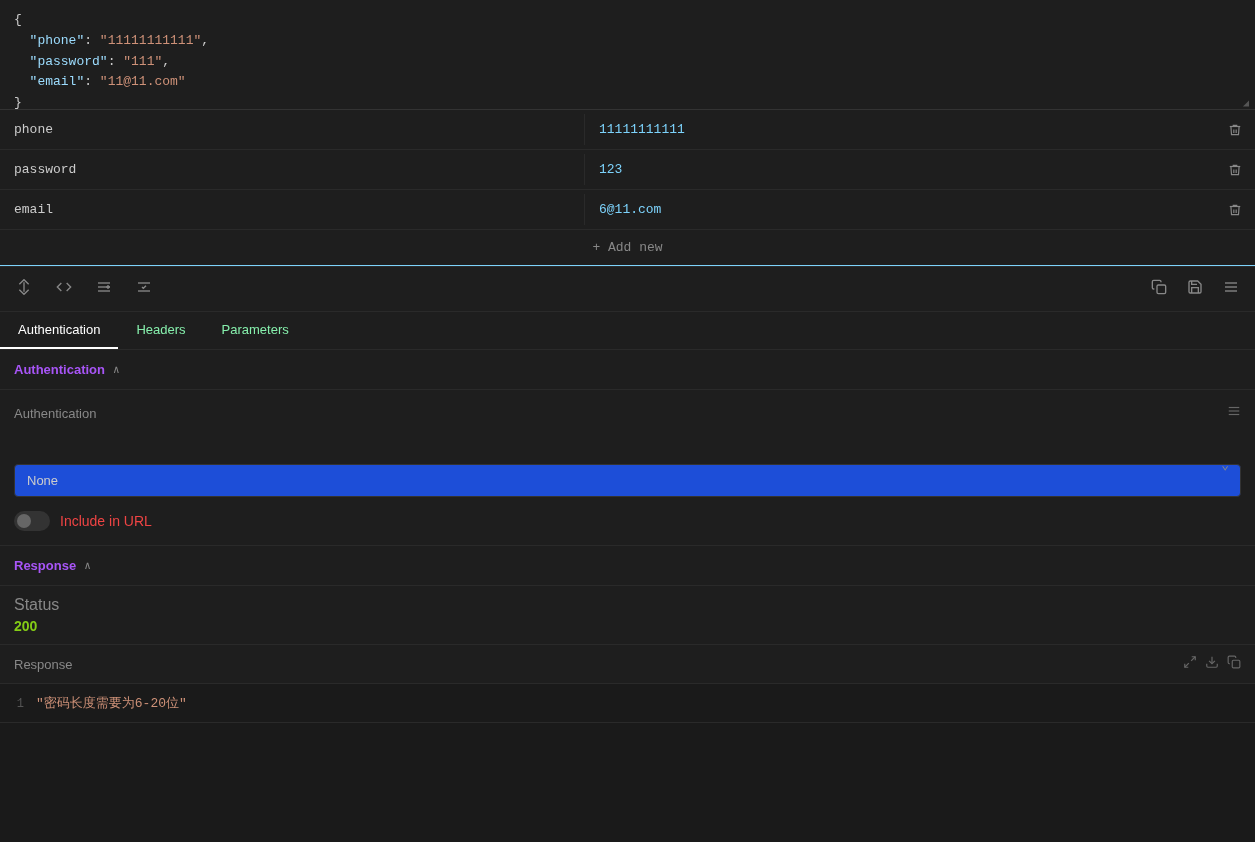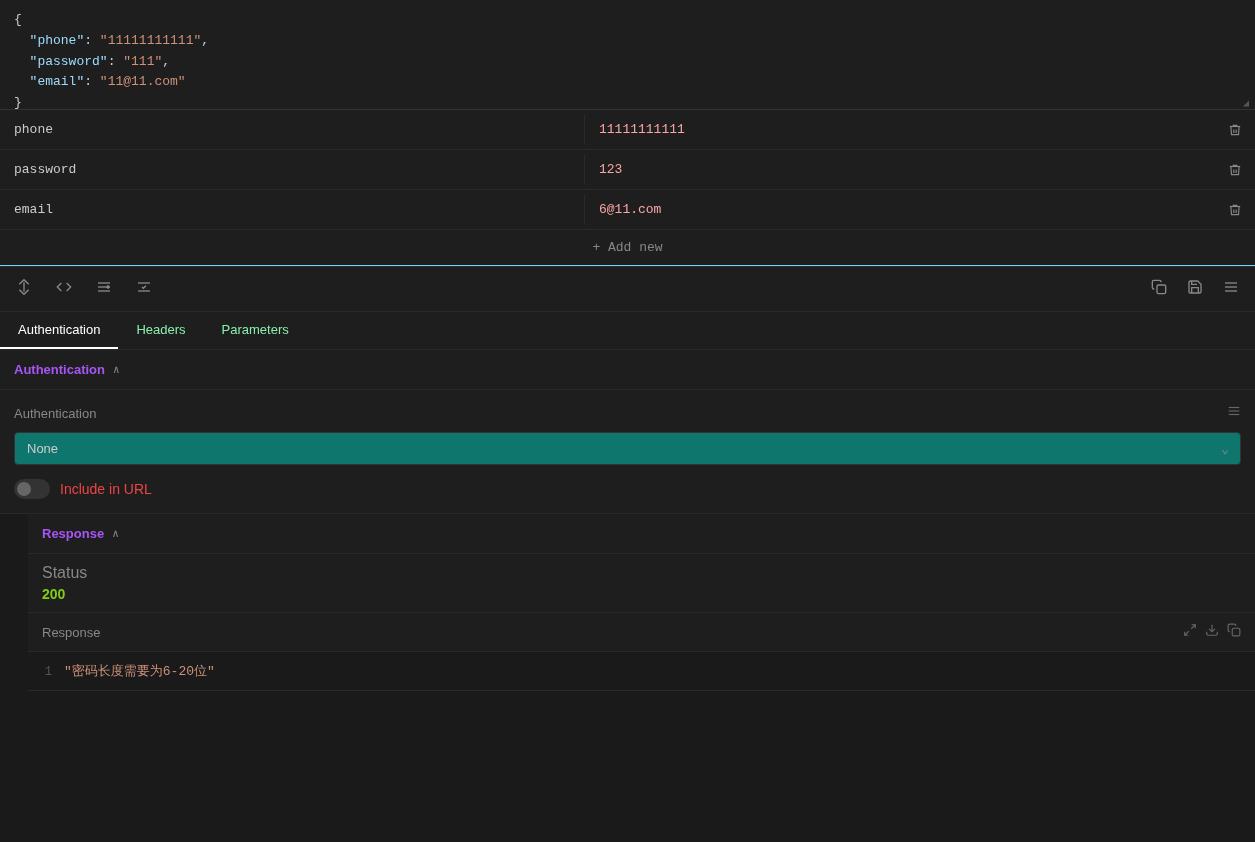--- a/index.html
+++ b/index.html
@@ -50,21 +50,21 @@
     }
     .param-key {
       flex: 0 0 585px;
       padding: 8px 14px;
       color: #ccc;
       border-right: 1px solid #2a2a2a;
     }
     .param-value {
       flex: 1;
       padding: 8px 14px;
-      color: #fca5a5;
+      color: #7dd3fc;
     }
     .param-delete {
       flex: 0 0 40px;
       display: flex;
       align-items: center;
       justify-content: center;
       color: #666;
       cursor: pointer;
     }
 
@@ -167,30 +167,31 @@
       font-size: 13px;
     }
     .menu-icon {
       color: #666;
       font-size: 14px;
       cursor: pointer;
     }
 
     .auth-select {
       width: 100%;
-      background: #0f766e;
+      background: #1d4ed8;
       border: 1px solid #333;
       color: #ccc;
       padding: 8px 12px;
       border-radius: 4px;
       font-size: 13px;
       appearance: none;
       cursor: pointer;
       outline: none;
       font-family: -apple-system, BlinkMacSystemFont, sans-serif;
+      margin-top: 32px;
     }
     .select-wrapper {
       position: relative;
     }
     .select-wrapper::after {
       content: '⌄';
       position: absolute;
       right: 12px;
       top: 50%;
       transform: translateY(-50%);
@@ -228,21 +229,20 @@
     }
     .toggle-label {
       font-family: Liberation Sans, sans-serif;
       color: #ef4444;
       font-size: 14px;
     }
 
     
     .response-section {
       background: #1e1e1e;
-      margin-left: 28px;
     }
     .response-header {
       display: flex;
       align-items: center;
       padding: 12px 14px;
       gap: 8px;
       cursor: pointer;
       border-bottom: 1px solid #2a2a2a;
     }
     .status-row {

